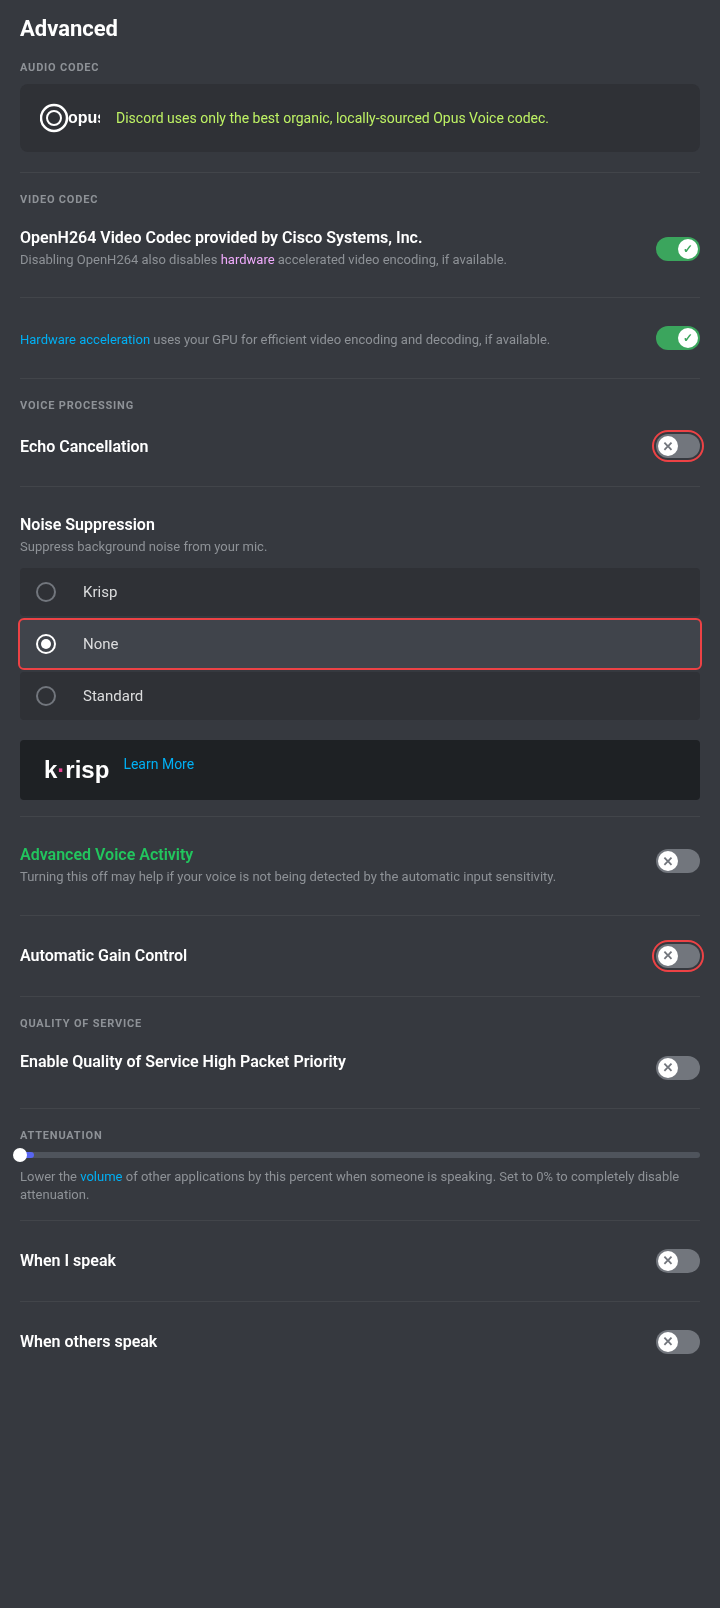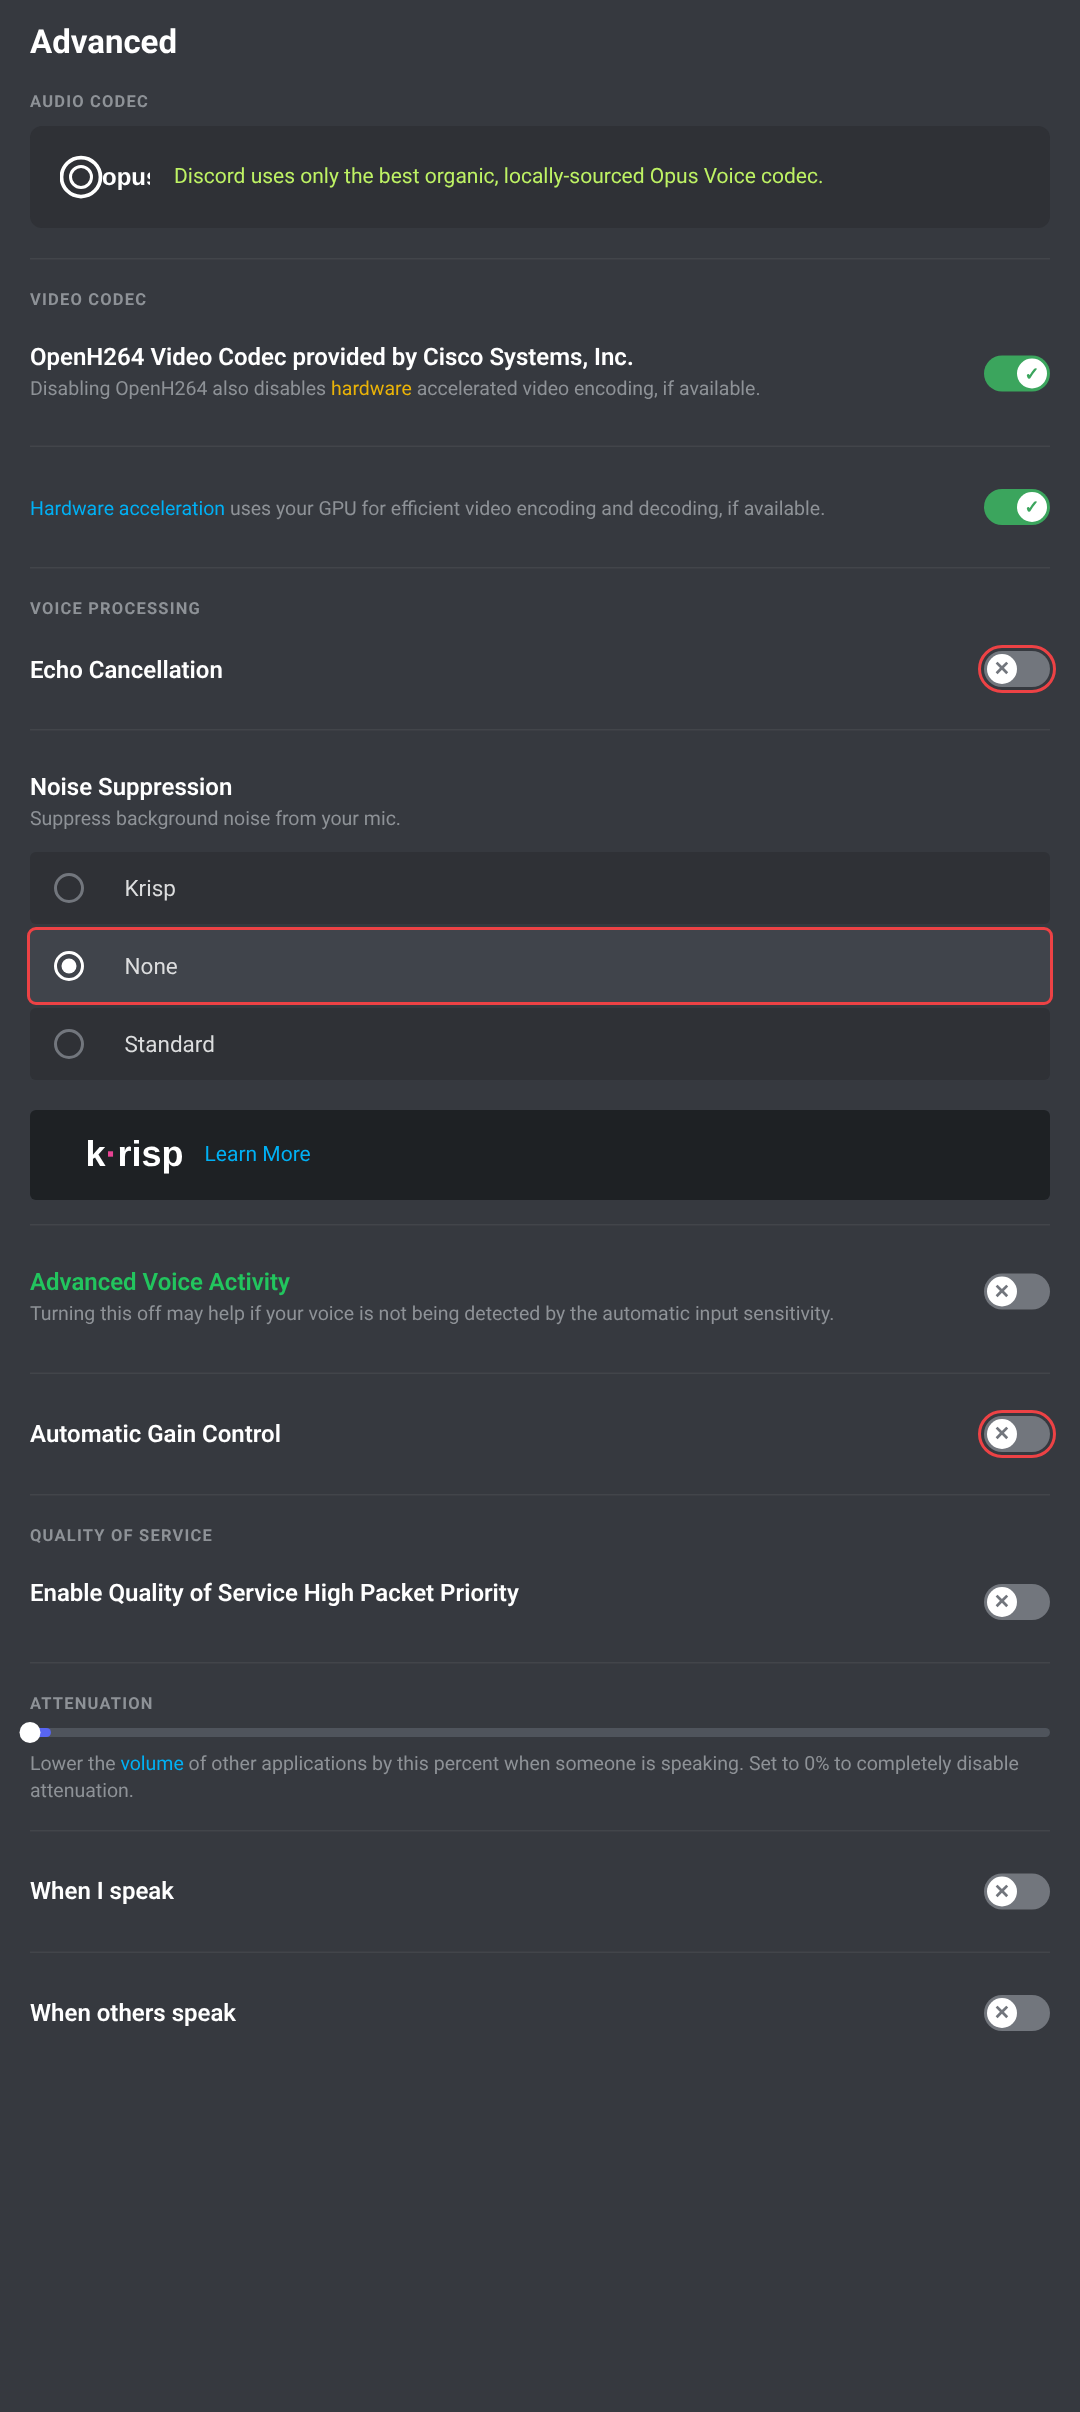--- a/index.html
+++ b/index.html
@@ -157,23 +157,23 @@
       border-radius: 50%;
       background: #ffffff;
     }
     .radio-label {
       font-size: 15px;
       color: #dcddde;
     }
     .krisp-promo {
       background-color: #1e2124;
       border-radius: 4px;
-      padding: 16px 37px;
-      display: flex;
-      align-items: center;
+      padding: 16px 24px;
+      display: flex;
+      align-items: flex-start;
       gap: 14px;
       margin-top: 4px;
     }
     .learn-more {
       color: #00b0f4;
       font-size: 14px;
       cursor: pointer;
       text-decoration: none;
     }
     .setting-label-dim {
@@ -205,21 +205,21 @@
       background: #ffffff;
       position: absolute;
       top: -4px;
       left: 0%;
       transform: translateX(-50%);
     }
     .highlight-blue {
       color: #00b0f4;
     }
     .highlight-orange {
-      color: #eab308;
+      color: #f0abfc;
     }
   </style>
 </head>
 <body>
 
 <div class="page-title">Advanced</div>
 
 <div class="section-label">AUDIO CODEC</div>
 <div class="audio-codec-box">
 

